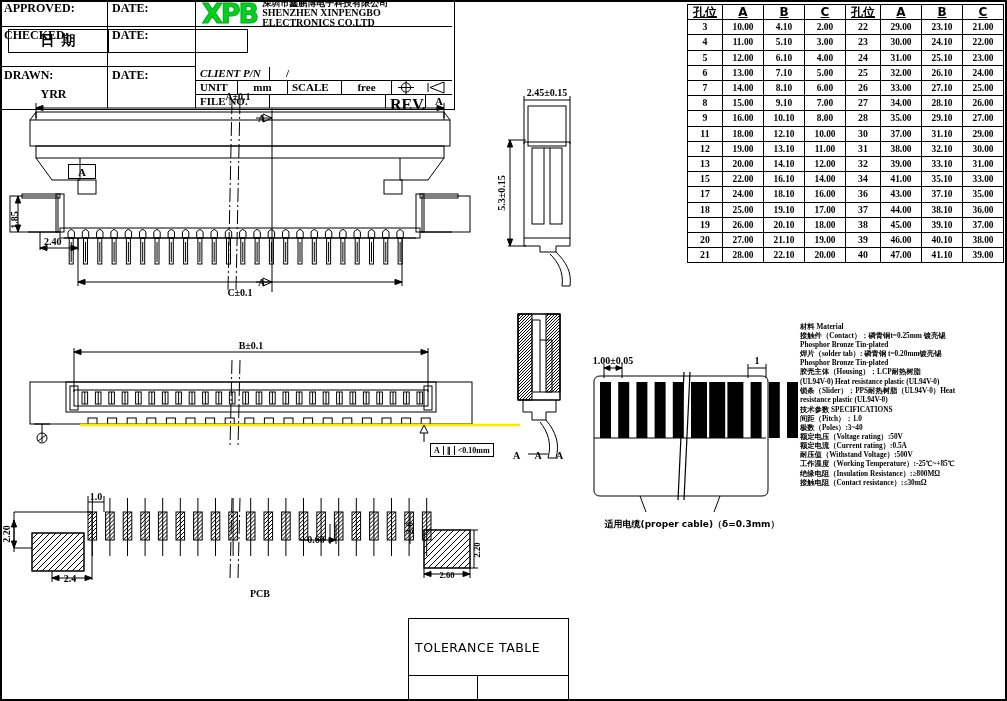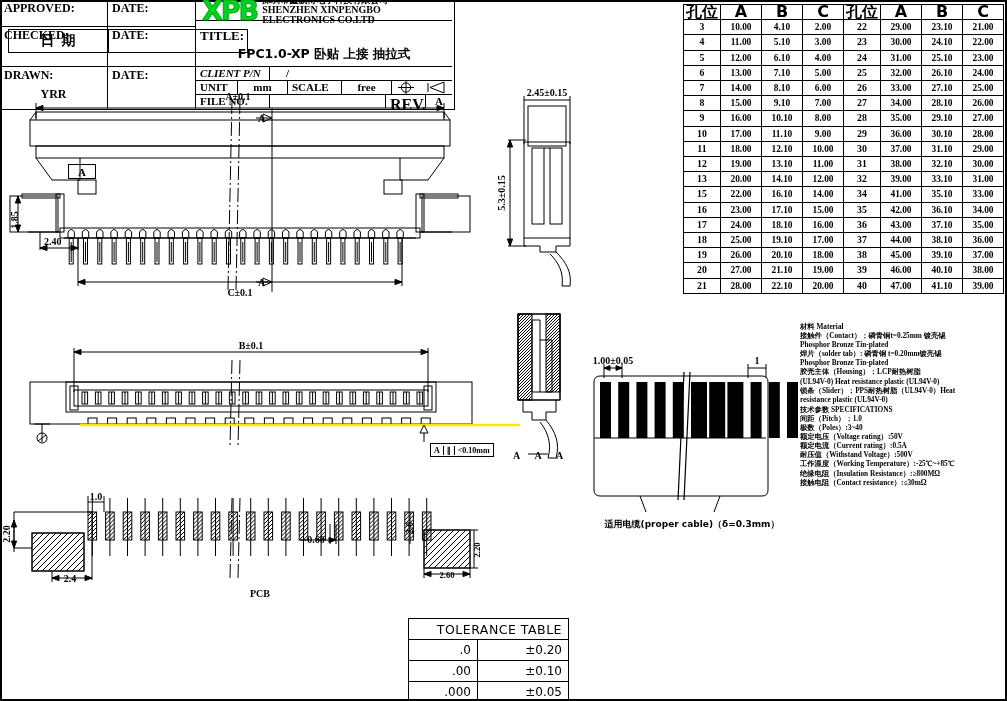--- a/index.html
+++ b/index.html
@@ -17,21 +17,21 @@
   #confirm .lbl{width:100px;border-right:1.6px solid #000;box-sizing:border-box;
       display:flex;align-items:center;justify-content:center;
       font-weight:bold;font-size:14px;letter-spacing:1px;
       font-family:"DejaVu Sans",sans-serif;}
   #confirm .val{flex:1;}
   
   #pintbl{right:3px;top:4px;border-collapse:collapse;
      font-family:"Liberation Serif",serif;font-size:9.4px;font-weight:bold;}
   #pintbl td,#pintbl th{border:1px solid #000;text-align:center;
      padding:0 2px;height:14.2px;line-height:14.2px;white-space:nowrap;}
-  #pintbl th{font-size:16px;font-family:"DejaVu Sans",sans-serif;}
+  #pintbl th{font-size:12px;font-family:"DejaVu Sans",sans-serif;text-decoration:underline;}
   #pintbl td.id{width:30px;font-size:9.8px;}
   #pintbl td.v{width:36px;}
   
   #specs{left:800px;top:322px;width:200px;font-size:7.3px;line-height:9.1px;
      font-weight:bold;font-family:"Liberation Serif",serif;}
   #specs .cn{font-family:Liberation Serif, serif;}
   #specs div{white-space:nowrap;}
   
   #titleblock{left:548px;top:588px;width:455px;height:110px;
      border:1.6px solid #000;box-sizing:border-box;}
@@ -41,21 +41,21 @@
   .nb{border-right:none;}
   .nbb{border-bottom:none;}
   #logo{font-family:"DejaVu Sans",sans-serif;font-weight:bold;font-size:27px;
      color:#00d21e;letter-spacing:-2px;line-height:27px;
      -webkit-text-stroke:1px #00a818;}
   .co-cn{font-family:"DejaVu Sans",sans-serif;font-size:9px;font-weight:bold;}
   .co-en{font-family:"Liberation Serif",serif;font-size:10px;font-weight:bold;}
   
   #toltbl{left:408px;top:618px;border-collapse:collapse;
      font-family:"DejaVu Sans",sans-serif;font-size:12px;}
-  #toltbl td{border:1.5px solid #000;text-align:right;height:20px;padding:0 6px;}
+  #toltbl td{border:1.5px solid #000;text-align:left;height:20px;padding:18px 6px;}
   #toltbl td.h{font-size:12.5px;letter-spacing:.5px;}
   #toltbl td.k{width:56px;}
   #toltbl td.t{width:78px;}
   
   svg{position:absolute;left:0;top:0;overflow:visible;}
   .dim{font-family:"Liberation Serif",serif;font-size:10px;font-weight:bold;}
   .dimS{font-family:"Liberation Serif",serif;font-size:8.6px;font-weight:bold;}
   .lbl-cn{font-family:"DejaVu Sans",sans-serif;font-size:9px;font-weight:bold;}
 </style>
 </head>
@@ -148,30 +148,20 @@
         <td class="id">9</td>
         <td class="v">16.00</td>
         <td class="v">10.10</td>
         <td class="v">8.00</td>
         <td class="id">28</td>
         <td class="v">35.00</td>
         <td class="v">29.10</td>
         <td class="v">27.00</td>
       </tr>
       <tr>
-        <td class="id">10</td>
-        <td class="v">17.00</td>
-        <td class="v">11.10</td>
-        <td class="v">9.00</td>
-        <td class="id">29</td>
-        <td class="v">36.00</td>
-        <td class="v">30.10</td>
-        <td class="v">28.00</td>
-      </tr>
-      <tr>
         <td class="id">11</td>
         <td class="v">18.00</td>
         <td class="v">12.10</td>
         <td class="v">10.00</td>
         <td class="id">30</td>
         <td class="v">37.00</td>
         <td class="v">31.10</td>
         <td class="v">29.00</td>
       </tr>
       <tr>
@@ -196,30 +186,20 @@
       </tr>
       <tr>
         <td class="id">15</td>
         <td class="v">22.00</td>
         <td class="v">16.10</td>
         <td class="v">14.00</td>
         <td class="id">34</td>
         <td class="v">41.00</td>
         <td class="v">35.10</td>
         <td class="v">33.00</td>
-      </tr>
-      <tr>
-        <td class="id">16</td>
-        <td class="v">23.00</td>
-        <td class="v">17.10</td>
-        <td class="v">15.00</td>
-        <td class="id">35</td>
-        <td class="v">42.00</td>
-        <td class="v">36.10</td>
-        <td class="v">34.00</td>
       </tr>
       <tr>
         <td class="id">17</td>
         <td class="v">24.00</td>
         <td class="v">18.10</td>
         <td class="v">16.00</td>
         <td class="id">36</td>
         <td class="v">43.00</td>
         <td class="v">37.10</td>
         <td class="v">35.00</td>
@@ -1431,32 +1411,28 @@
   </div>
 
   <div class="tb nbb" style="left:0;top:67px;width:108px;height:41px;">
     <span>DRAWN:</span>
     <div style="text-align:center;margin-top:4px;">YRR</div>
   </div>
   <div class="tb nbb" style="left:108px;top:67px;width:88px;height:41px;">
     <span>DATE:</span>
   </div>
 
-  <div class="tb nb" style="left:196px;top:0;width:256px;height:21px;display:flex;align-items:center;gap:5px;padding-left:6px;">
+  <div class="tb nb" style="left:196px;top:0;width:256px;height:27px;display:flex;align-items:center;gap:5px;padding-left:6px;">
     <span id="logo">XPB</span>
     <span style="display:flex;flex-direction:column;line-height:10px;">
       <span class="co-cn">深圳市鑫鹏博电子科技有限公司</span>
       <span class="co-en">SHENZHEN XINPENGBO ELECTRONICS CO.LTD</span>
     </span>
   </div>
 
-  <div class="tb nb" style="left:196px;top:27px;width:256px;height:40px;">
-    <span style="font-size:13px;">TITLE:</span>
-    <div style="text-align:center;font-size:12.5px;margin-top:2px;font-family:'DejaVu Sans',sans-serif;">FPC1.0-XP 卧贴 上接 抽拉式</div>
-  </div>
 
   <div class="tb" style="left:196px;top:67px;width:74px;height:14px;font-size:11px;padding-top:0;font-style:italic;">
     <span>CLIENT P/N</span>
   </div>
   <div class="tb nb" style="left:270px;top:67px;width:182px;height:14px;font-size:11px;padding-top:0;">
     <span style="margin-left:12px;">/</span>
   </div>
 
   <div class="tb" style="left:196px;top:81px;width:42px;height:14px;font-size:11px;padding-top:0;">
     <span>UNIT</span>

